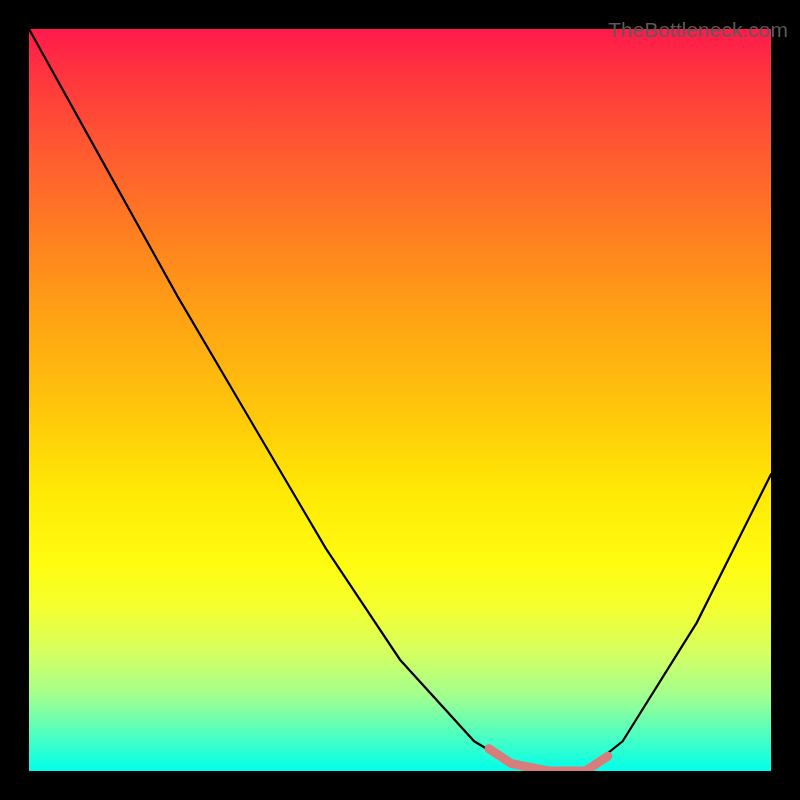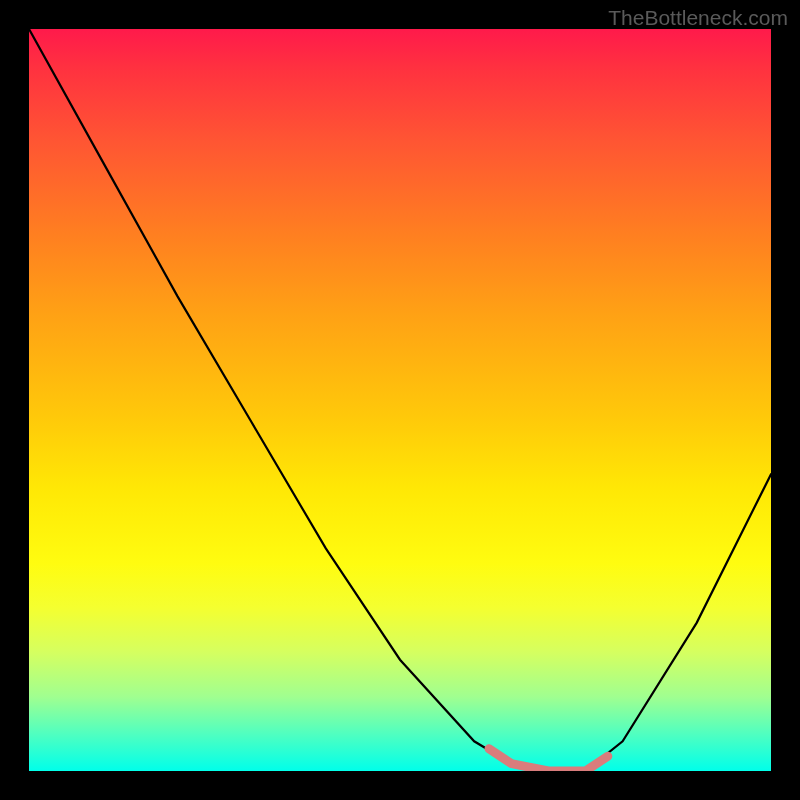--- a/index.html
+++ b/index.html
@@ -6,21 +6,21 @@
     margin: 0;
     padding: 0;
     width: 800px;
     height: 800px;
     background: #000;
     position: relative;
     font-family: Arial, sans-serif;
   }
   .watermark {
     position: absolute;
-    top: 6px;
+    top: 18px;
     right: 12px;
     color: #5a5a5a;
     font-size: 21px;
     font-weight: 500;
     z-index: 10;
   }
   .plot-area {
     position: absolute;
     left: 29px;
     top: 29px;

